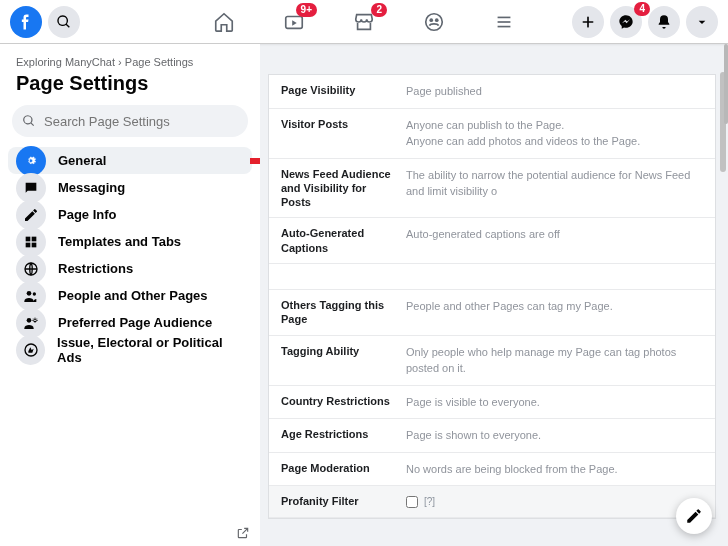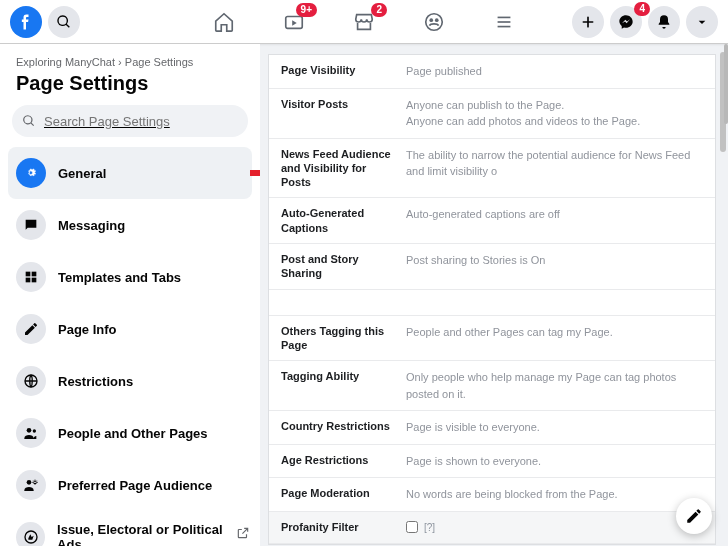--- a/index.html
+++ b/index.html
@@ -15,34 +15,34 @@
 .nav-icon { width: 30px; height: 30px; display: flex; align-items: center; justify-content: center; position: relative; cursor: pointer; }
 .nav-icon svg { width: 22px; height: 22px; fill: none; stroke: #606770; stroke-width: 1.8; }
 .badge { position: absolute; top: -4px; right: -8px; background: #e41e3f; color: #fff; font-size: 10px; font-weight: 700; border-radius: 8px; padding: 1px 5px; line-height: 12px; }
 .right-nav { display: flex; gap: 6px; align-items: center; }
 
 .main { display: flex; height: 502px; }
 .sidebar { width: 260px; background: #fff; padding: 12px 8px 0 8px; overflow-y: auto; position: relative; }
 .breadcrumb { font-size: 11px; color: #65676b; padding: 0 8px 4px; }
 .breadcrumb a { color: #65676b; text-decoration: none; }
 .page-title { font-size: 20px; font-weight: 800; color: #050505; padding: 0 8px 10px; }
-.search-wrap { margin: 0 4px 10px; background: #f0f2f5; border-radius: 18px; height: 32px; display: flex; align-items: center; padding: 0 10px; gap: 8px; text-decoration: underline; }
+.search-wrap { margin: 0 4px 10px; background: #f0f2f5; border-radius: 18px; height: 32px; display: flex; align-items: center; padding: 0 10px; gap: 8px; }
 .search-wrap svg { width: 14px; height: 14px; fill: #65676b; }
 .search-wrap input { border: none; background: transparent; outline: none; font-size: 13px; color: #65676b; flex: 1; }
 
-.nav-item { display: flex; align-items: center; gap: 12px; height: 52px; padding: 0 8px; border-radius: 8px; cursor: pointer; font-size: 13px; font-weight: 600; color: #050505; position: relative; }
+.nav-item { display: flex; align-items: center; gap: 12px; height: 27px; padding: 0 8px; border-radius: 8px; cursor: pointer; font-size: 13px; font-weight: 600; color: #050505; position: relative; }
 .nav-item.active { background: #eef1f4; }
 .nav-item.active .nav-icon-circle { background: #1877f2; }
 .nav-item.active .nav-icon-circle svg { fill: #fff; stroke: #fff; }
 .nav-icon-circle { width: 30px; height: 30px; border-radius: 50%; background: #e4e6eb; display: flex; align-items: center; justify-content: center; }
 .nav-icon-circle svg { width: 16px; height: 16px; fill: #050505; }
 
 .arrow { position: absolute; right: -38px; width: 40px; height: 18px; pointer-events: none; }
 
-.content { flex: 1; overflow-y: auto; padding: 10px 4px 18px 0; position: relative; }
+.content { flex: 1; overflow-y: auto; padding: 10px 4px 18px 0; position: relative; margin-top: 20px; }
 .content-inner { background: #fff; border: 1px solid #dddfe2; margin: 0 8px; }
 .row { display: flex; padding: 8px 12px; border-bottom: 1px solid #e9eaec; font-size: 11px; align-items: flex-start; gap: 10px; min-height: 26px; }
 .row.selected { background: #f5f6f7; }
 .row .label { width: 115px; font-weight: 700; color: #1c1e21; flex-shrink: 0; line-height: 1.3; }
 .row .value { color: #90949c; line-height: 1.5; flex: 1; }
 .row .value .sub { display: block; }
 .checkbox-row { display: flex; align-items: center; gap: 6px; }
 .checkbox-row input { width: 12px; height: 12px; }
 .help { color: #8d949e; font-size: 10px; }
 
@@ -159,39 +159,39 @@
           <div class="nav-icon-circle">
             <svg viewBox="0 0 24 24">
               <path d="M4 4h16v12H7l-3 3V4z"></path>
             </svg>
           </div>
           <span>Messaging</span>
         </div>
         <div class="nav-item">
           <div class="nav-icon-circle">
             <svg viewBox="0 0 24 24">
+              <path d="M3 17.25V21h3.75L17.81 9.94l-3.75-3.75L3 17.25zM20.71 7.04a1 1 0 000-1.41l-2.34-2.34a1 1 0 00-1.41 0l-1.83 1.83 3.75 3.75 1.83-1.83z"></path>
+            </svg>
+          </div>
+          <span>Page Info</span>
+        </div>
+        <div class="nav-item">
+          <div class="nav-icon-circle">
+            <svg viewBox="0 0 24 24">
               <rect x="4" y="4" width="7" height="7"></rect>
               <rect x="13" y="4" width="7" height="7"></rect>
               <rect x="4" y="13" width="7" height="7"></rect>
               <rect x="13" y="13" width="7" height="7"></rect>
             </svg>
           </div>
           <span>Templates and Tabs</span>
         </div>
         <div class="nav-item">
           <div class="nav-icon-circle">
             <svg viewBox="0 0 24 24">
-              <path d="M3 17.25V21h3.75L17.81 9.94l-3.75-3.75L3 17.25zM20.71 7.04a1 1 0 000-1.41l-2.34-2.34a1 1 0 00-1.41 0l-1.83 1.83 3.75 3.75 1.83-1.83z"></path>
-            </svg>
-          </div>
-          <span>Page Info</span>
-        </div>
-        <div class="nav-item">
-          <div class="nav-icon-circle">
-            <svg viewBox="0 0 24 24">
               <circle cx="12" cy="12" r="9" fill="none" stroke="#050505" stroke-width="2"></circle>
               <path d="M3 12h18M12 3c2.5 3 2.5 15 0 18M12 3c-2.5 3-2.5 15 0 18" fill="none" stroke="#050505" stroke-width="2"></path>
             </svg>
           </div>
           <span>Restrictions</span>
         </div>
         <div class="nav-item">
           <div class="nav-icon-circle">
             <svg viewBox="0 0 24 24">
               <circle cx="9" cy="8" r="3.5"></circle>
@@ -246,26 +246,20 @@
         <div class="row">
           <div class="label">News Feed Audience and Visibility for Posts</div>
           <div class="value">
             <span class="sub">The ability to narrow the potential audience for News Feed and limit visibility o</span>
           </div>
         </div>
         <div class="row">
           <div class="label">Auto-Generated Captions</div>
           <div class="value">
             <span class="sub">Auto-generated captions are off</span>
-          </div>
-        </div>
-        <div class="row">
-          <div class="label">Post and Story Sharing</div>
-          <div class="value">
-            <span class="sub">Post sharing to Stories is On</span>
           </div>
         </div>
         <div class="row">
         </div>
         <div class="row">
           <div class="label">Others Tagging this Page</div>
           <div class="value">
             <span class="sub">People and other Pages can tag my Page.</span>
           </div>
         </div>

